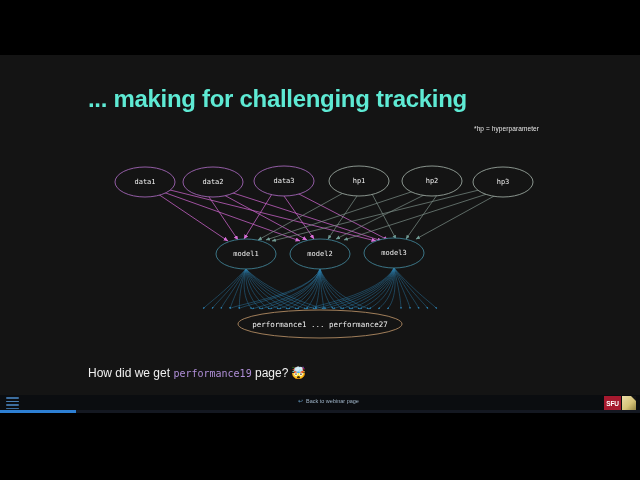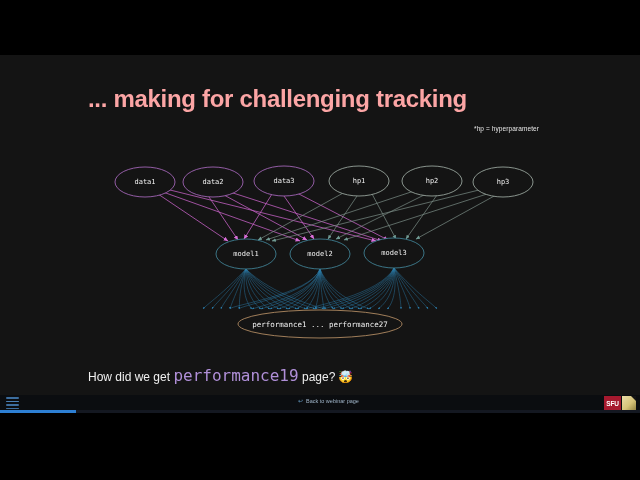--- a/index.html
+++ b/index.html
@@ -33,21 +33,21 @@
     overflow: hidden;
   }
 
   #slide-title {
     position: absolute;
     left: 88px;
     top: 30px;
     font-size: 24px;
     font-weight: bold;
     letter-spacing: -0.3px;
-    color: #fca5a5;
+    color: #5eead4;
     white-space: nowrap;
   }
 
   #hp-note {
     position: absolute;
     left: 474px;
     top: 70px;
     font-size: 6.5px;
     color: #e8e8e8;
     white-space: nowrap;
@@ -80,21 +80,21 @@
   #caption {
     position: absolute;
     left: 88px;
     top: 311px;
     font-size: 12px;
     color: #f0f0f0;
     white-space: nowrap;
   }
   #caption .mono {
     font-family: "DejaVu Sans Mono", "Liberation Mono", monospace;
-    font-size: 16px;
+    font-size: 10px;
     color: #b08fd8;
   }
   #caption .emoji {
     font-size: 12px;
   }
 
   
   #chrome {
     position: absolute;
     left: 0;

